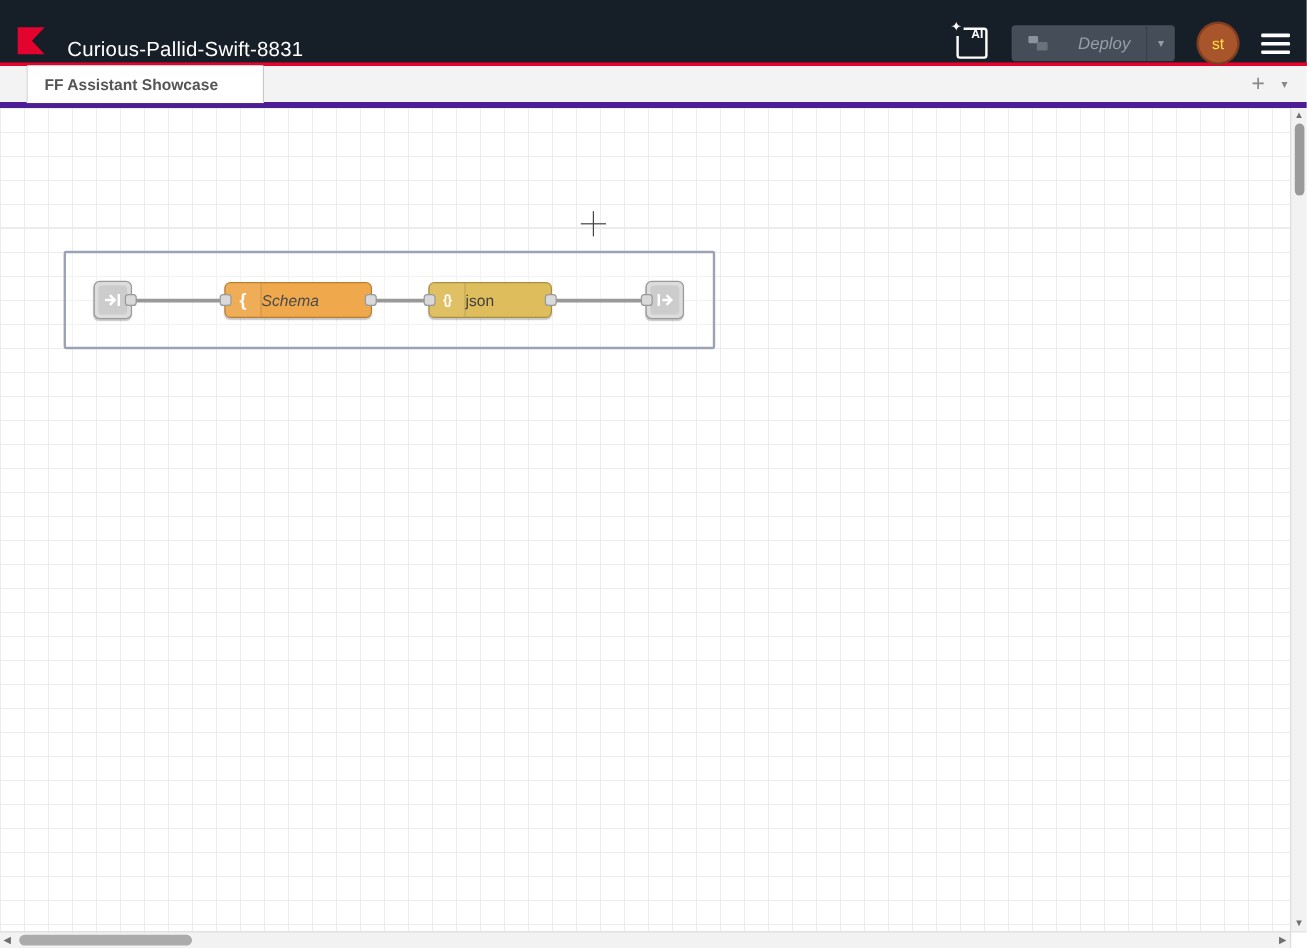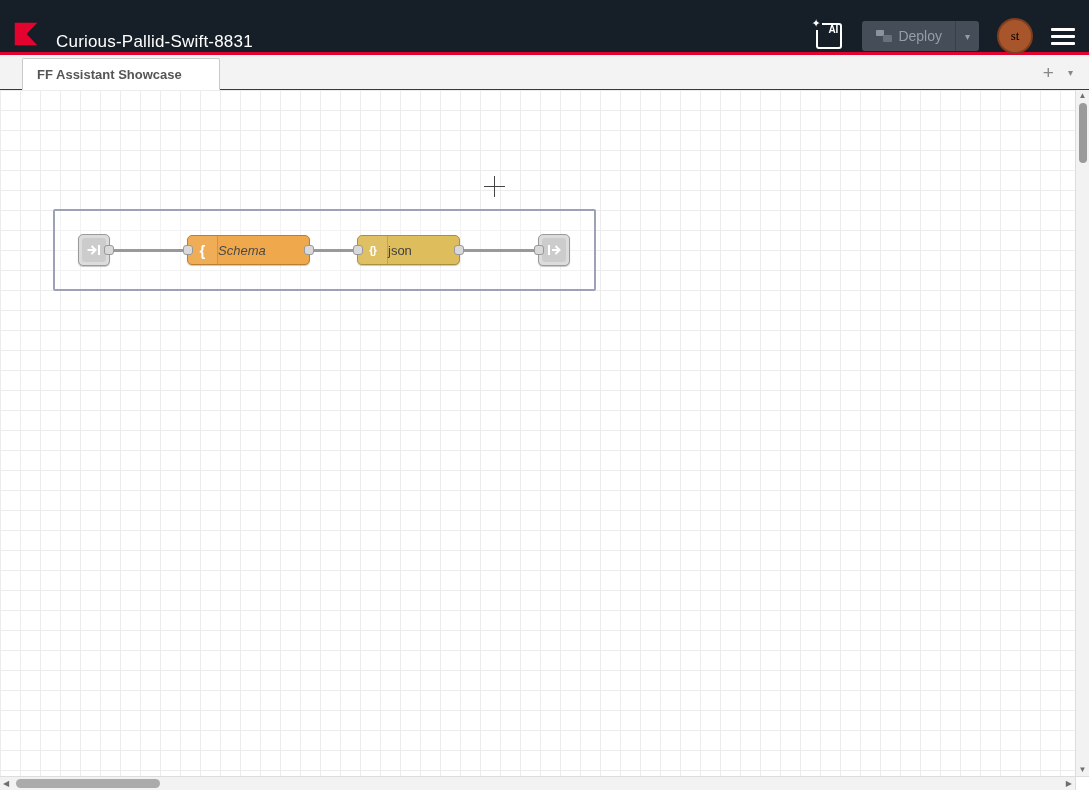--- a/index.html
+++ b/index.html
@@ -14,33 +14,33 @@
   .title { color:#ffffff; font-size:17px; font-weight:400; letter-spacing:.2px; }
   .header-right { margin-left:auto; display:flex; align-items:center; gap:20px; }
 
   .ai-btn { position:relative; width:26px; height:26px; border:2px solid #fff; border-radius:3px; cursor:pointer; }
   .ai-text { position:absolute; right:2px; bottom:12px; font-size:10px; font-weight:bold; color:#fff; }
   .sparkle { position:absolute; top:-8px; left:-8px; font-size:11px; color:#fff;
              background:#161f28; line-height:1; padding:1px; }
 
   .deploy-btn { display:flex; align-items:stretch; background:#454e58; border-radius:3px; height:30px;
                 color:#959ea7; font-size:14px; cursor:default; user-select:none; }
-  .deploy-main { display:flex; align-items:center; gap:5px; padding:0 13px; }
+  .deploy-main { display:flex; align-items:center; gap:24px; padding:0 13px;font-style:italic; }
   .deploy-chev { border-left:1px solid #38414a; padding:0 9px; display:flex; align-items:center;
                  font-size:10px; color:#959ea7; }
 
   .avatar { width:32px; height:32px; border-radius:50%; background:#a8552c;
-            box-shadow:0 0 0 2px #7f3e1f; color:#000000; display:flex; align-items:center;
-            justify-content:center; font-size:13px; cursor:pointer;font-family:Liberation Serif, serif; }
+            box-shadow:0 0 0 2px #7f3e1f; color:#fde047; display:flex; align-items:center;
+            justify-content:center; font-size:13px; cursor:pointer; }
 
   .hamburger { display:flex; flex-direction:column; gap:4px; width:24px; cursor:pointer; padding:2px 0; }
   .hamburger span { display:block; height:3px; background:#fff; border-radius:1px; }
 
   
-  .tabbar { height:35px; flex:0 0 auto; background:#f3f3f3; border-bottom:1px solid #4c1d95;
+  .tabbar { height:35px; flex:0 0 auto; background:#f3f3f3; border-bottom:5px solid #4c1d95;
             display:flex; align-items:flex-end; padding-left:22px; }
   .tab { position:relative; z-index:1; height:32px; min-width:198px; background:#fff;
          border:1px solid #c9c9c9; border-bottom:1px solid #fff; margin-bottom:-1px;
          border-radius:2px 2px 0 0; display:flex; align-items:center; padding:0 14px;
          font-size:13px; font-weight:bold; color:#555; cursor:pointer; }
   .tab-actions { margin-left:auto; align-self:center; display:flex; align-items:center;
                  gap:14px; padding:0 16px; color:#888; }
   .add-flow { font-size:19px; line-height:1; cursor:pointer; }
   .list-chev { font-size:10px; cursor:pointer; }
 

